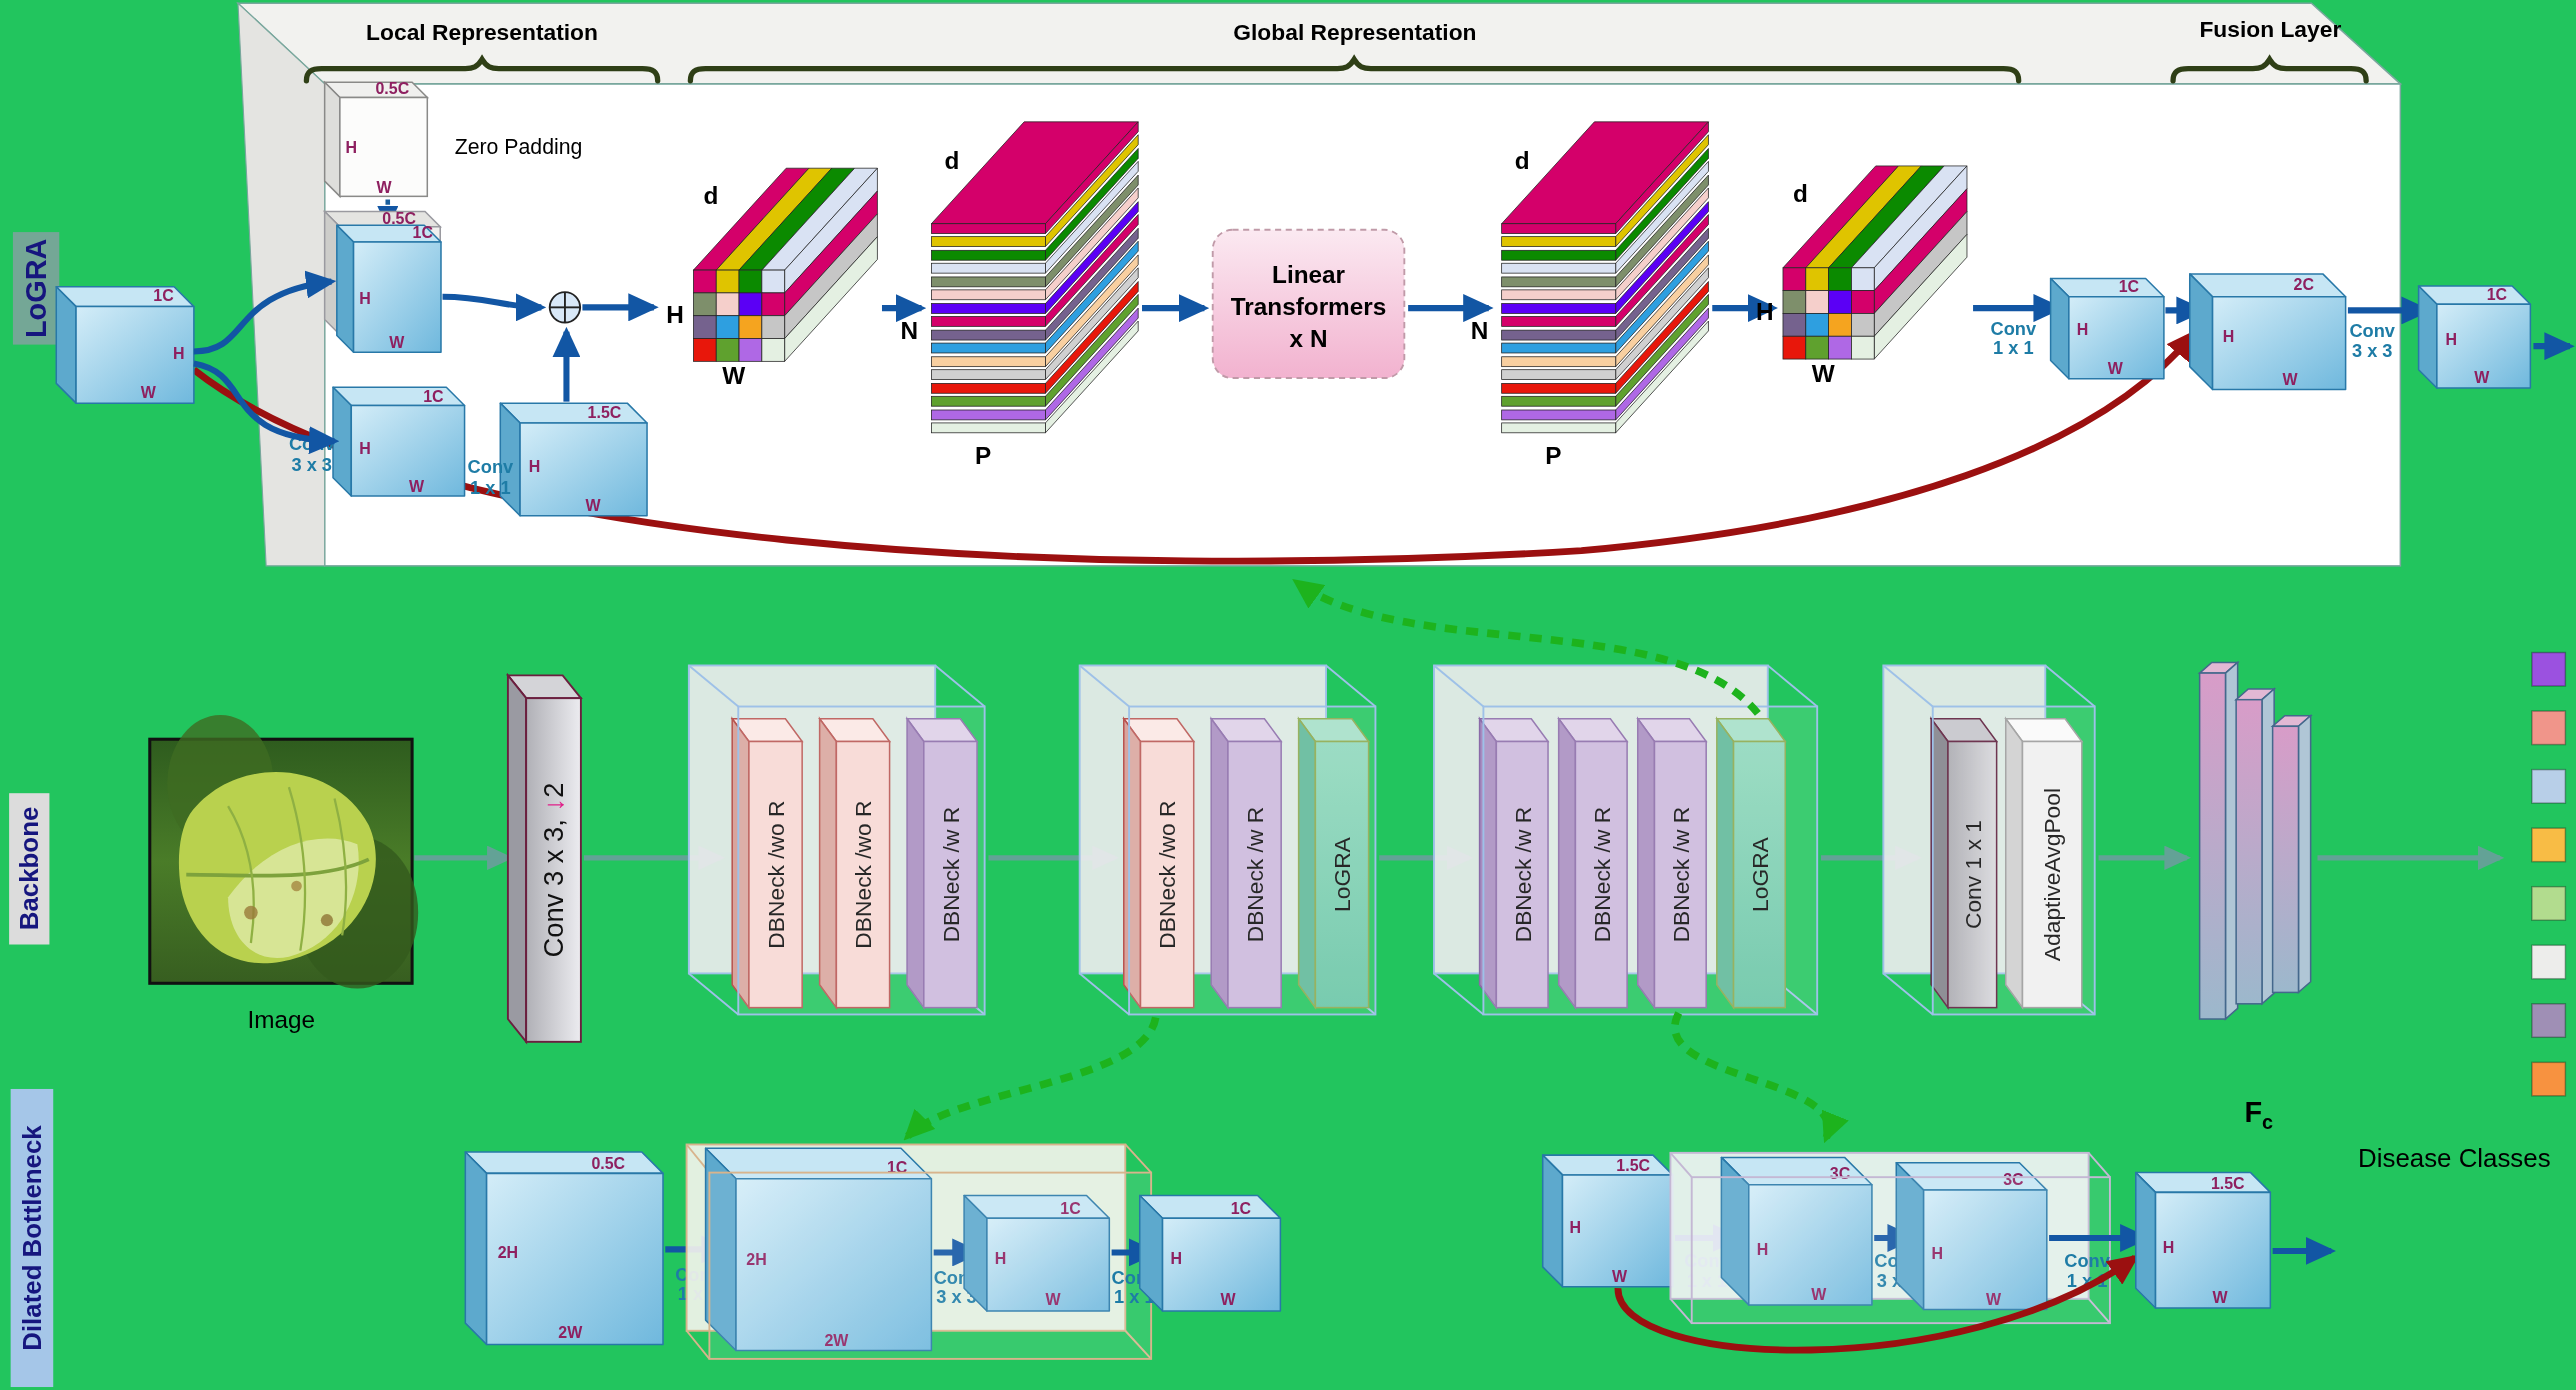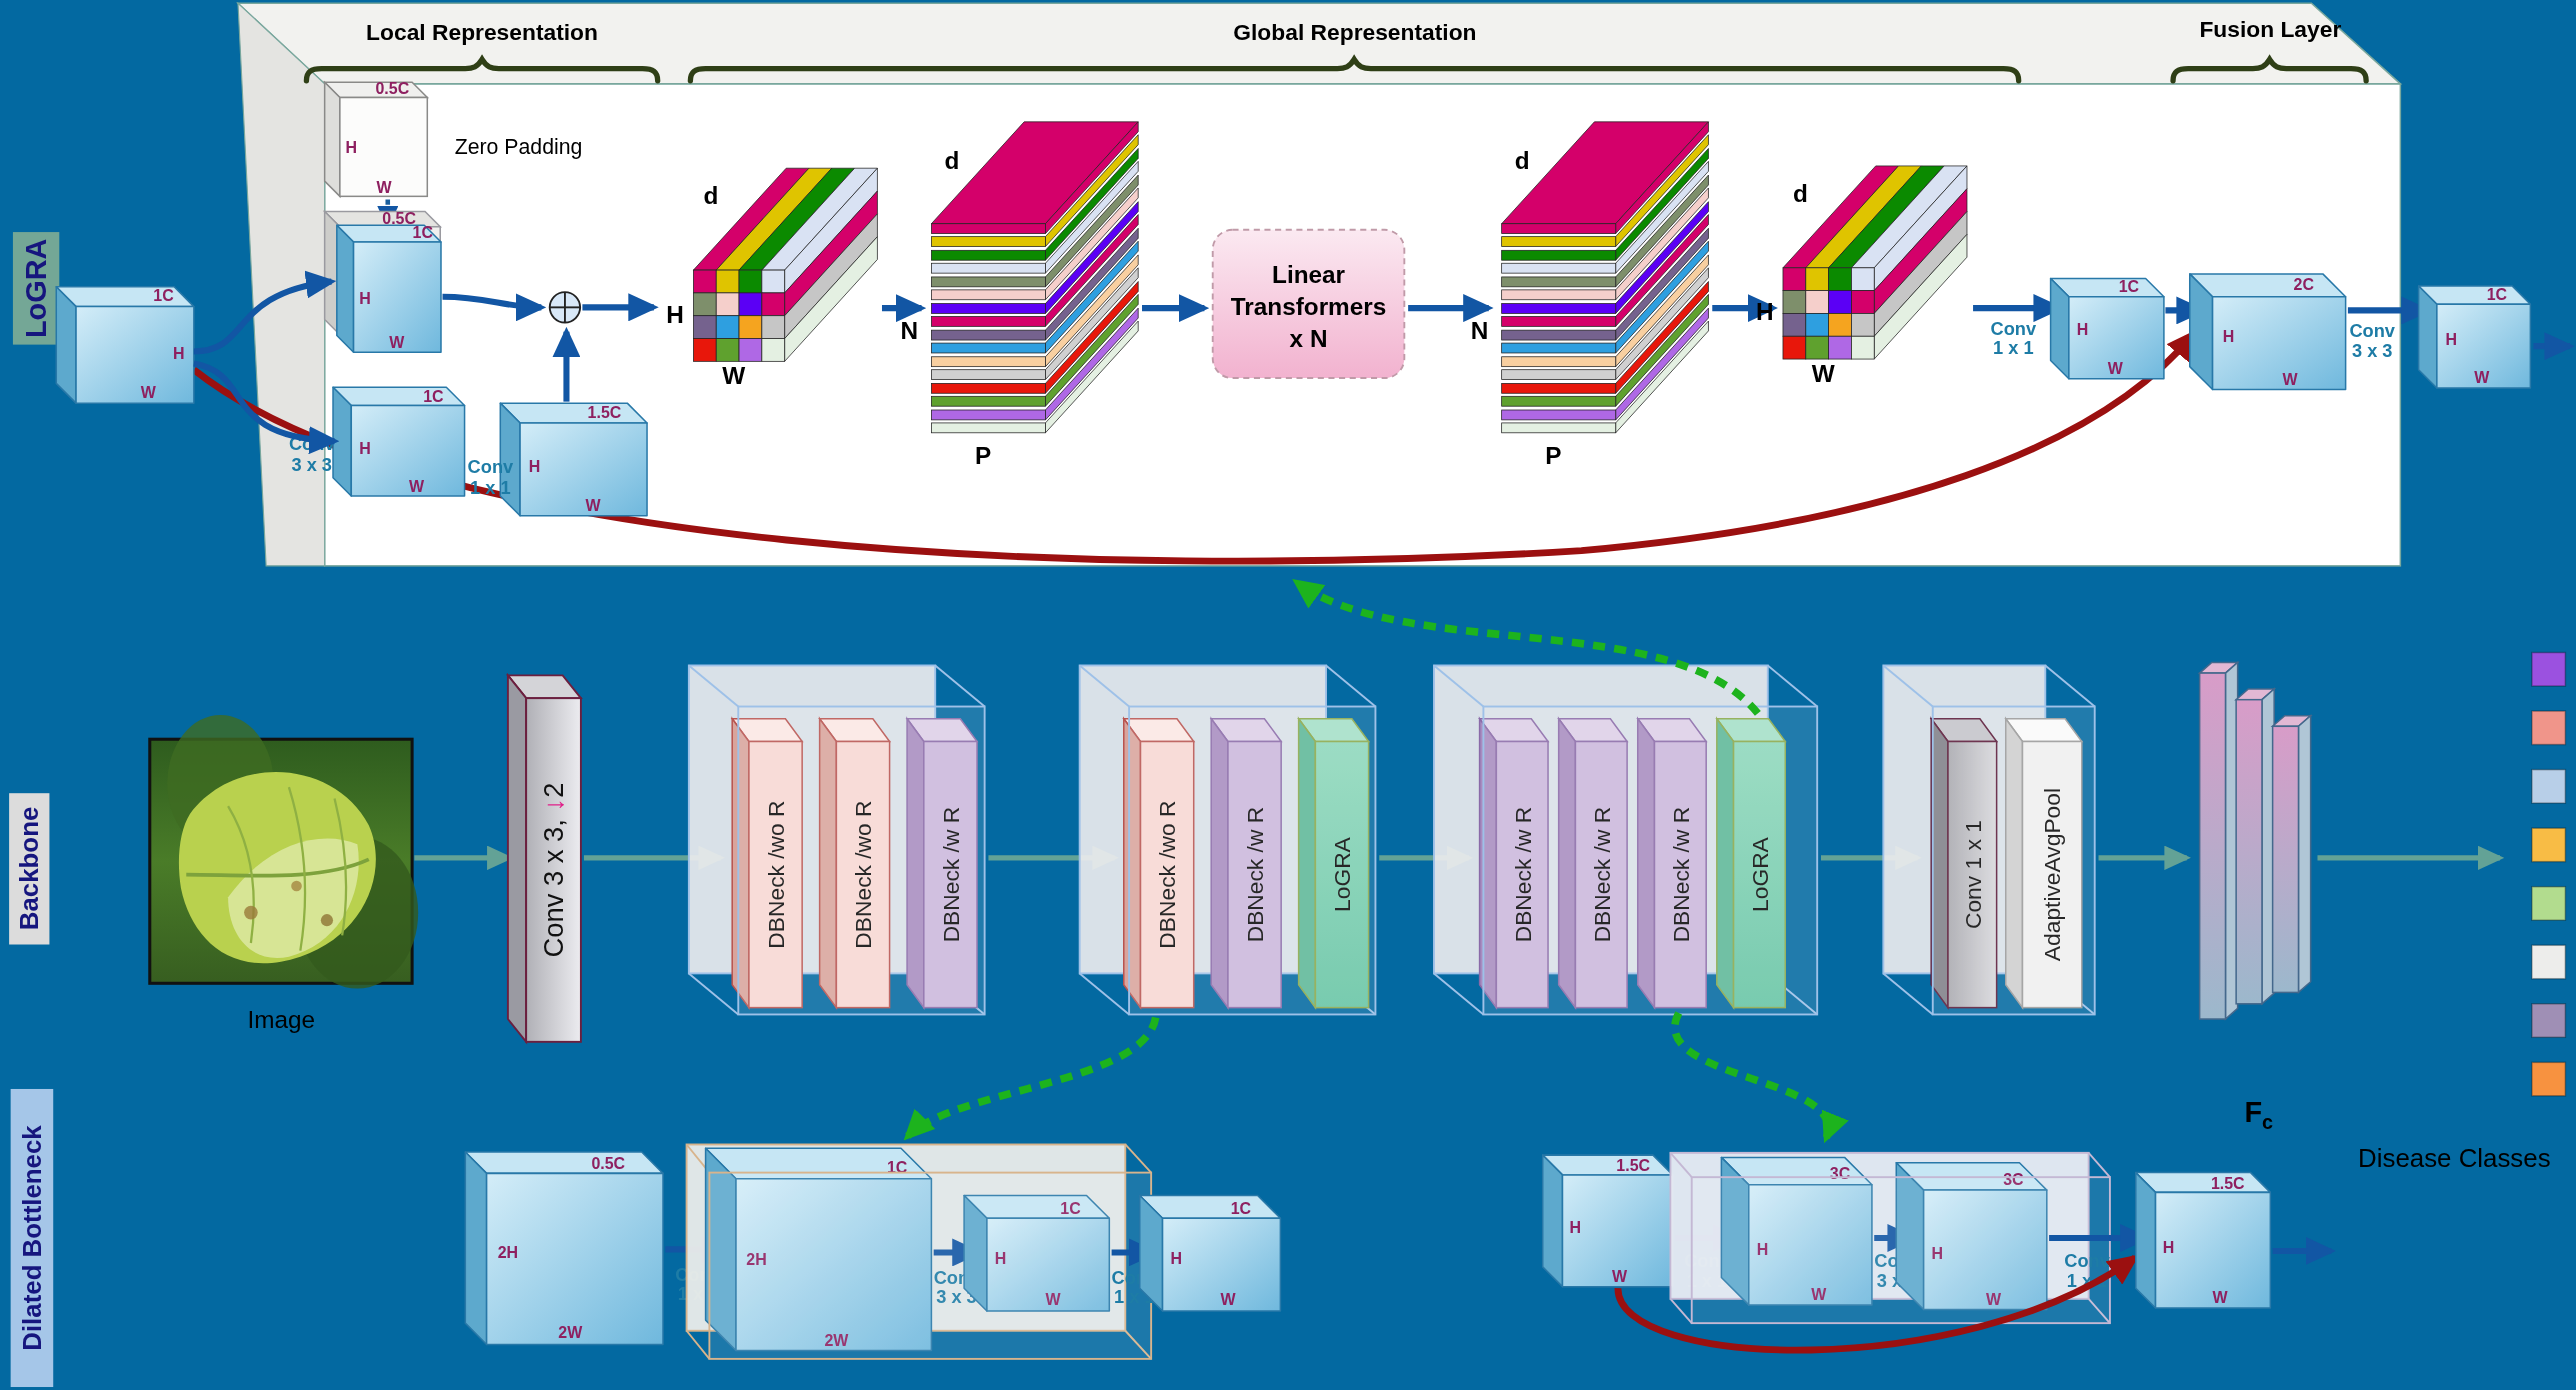--- a/index.html
+++ b/index.html
@@ -1,16 +1,16 @@
 <!DOCTYPE html>
 <html style="font-size:12px"><head>
 <meta charset="utf-8">
 <style>
   html,body{margin:0;padding:0;background:#fff;}
-  .stage{position:relative;width:2576px;height:1391px;background:#0369a1;overflow:hidden;}
+  .stage{position:relative;width:2576px;height:1391px;background:#22c55e;overflow:hidden;}
   svg{display:block;font-family:"Liberation Sans",sans-serif;}
   
   .hdr{font:700 30px "Liberation Sans",sans-serif;fill:#000;text-anchor:middle;}
   .dim{font:700 32px "Liberation Sans",sans-serif;fill:#000;text-anchor:middle;}
   .ml{font:600 21px "Liberation Sans",sans-serif;fill:#8e2060;text-anchor:middle;}
   .cv{font:700 24px "Liberation Sans",sans-serif;fill:#1e7ca6;text-anchor:middle;}
   .slabT{font:400 30px "Liberation Sans",sans-serif;fill:#0a0a0a;text-anchor:middle;}
   .tag{font:700 38px "Liberation Sans",sans-serif;fill:#16167e;text-anchor:middle;}
   .tag34{font:700 34px "Liberation Sans",sans-serif;fill:#16167e;text-anchor:middle;}
   .ltT{font:700 32px "Liberation Sans",sans-serif;fill:#000;text-anchor:middle;}

